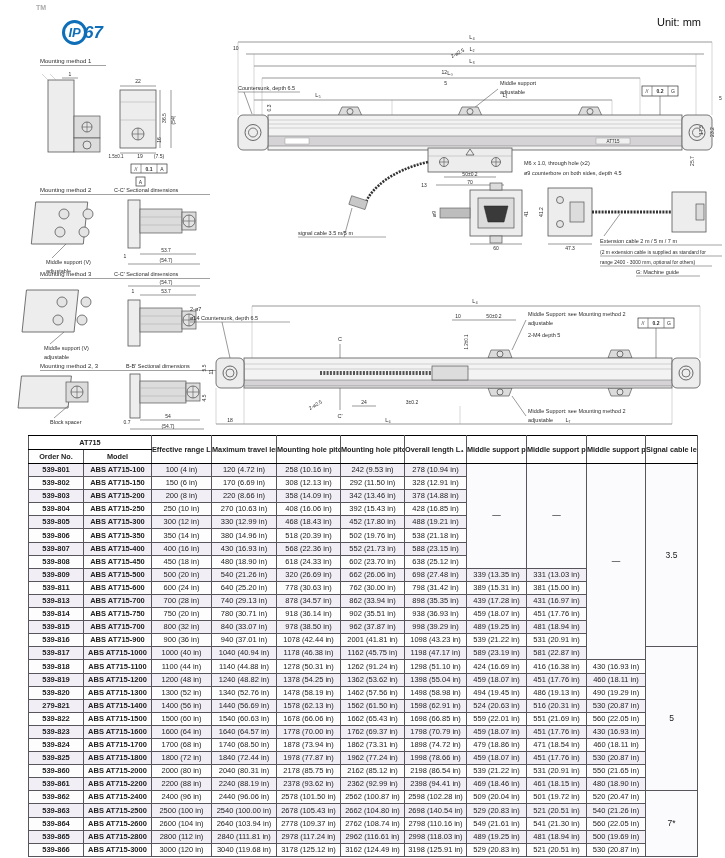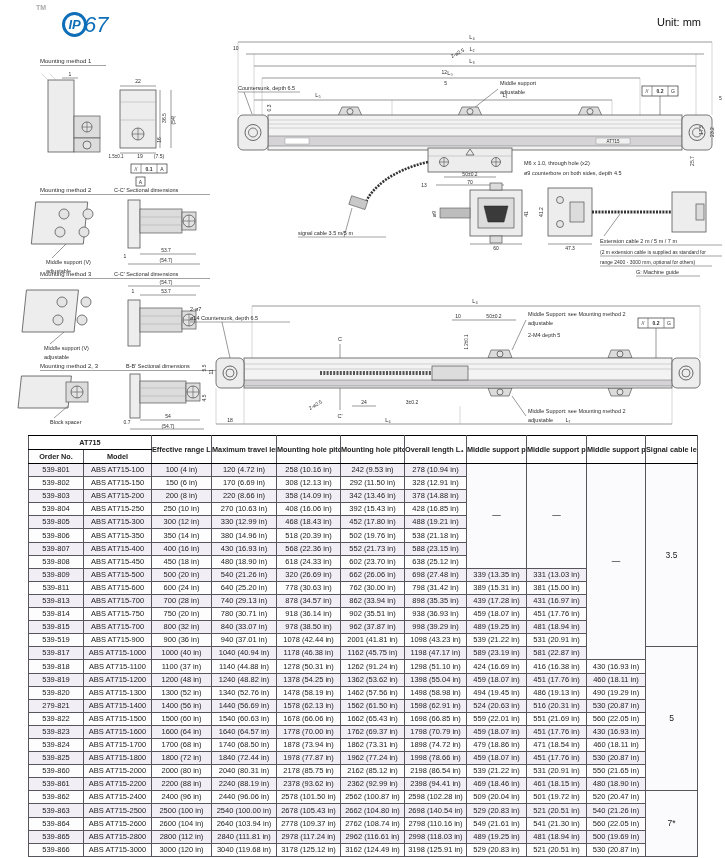--- a/index.html
+++ b/index.html
@@ -3,43 +3,43 @@
 <meta charset="utf-8">
 <style>
 *{margin:0;padding:0;box-sizing:border-box}
 html,body{width:725px;height:858px}
 body{position:relative;background:#fff;font-family:"Liberation Sans","DejaVu Sans",sans-serif;color:#222;overflow:hidden}
 
 .hdr{position:absolute;top:6px;left:34px;display:flex;align-items:flex-start}
 .brand{color:#ee7d1c;font-weight:bold;font-size:22px;letter-spacing:1px;display:flex;align-items:center;line-height:1}
 .ring{display:inline-block;width:9px;height:9px;border:6px solid #ee7d1c;border-radius:50%;margin:0 1px}
 .tm{font-size:7px;color:#aaa;margin:-2px 0 0 2px;font-weight:bold}
-.ipwrap{display:flex;margin-left:16px;margin-top:6px}
+.ipwrap{display:flex;align-items:center;margin-left:16px;margin-top:14px}
 .ipcircle{width:25px;height:25px;border:3px solid #0e6eb8;border-radius:50%;color:#0e6eb8;font-weight:bold;font-style:italic;font-size:13px;display:flex;align-items:center;justify-content:center;background:#fff}
-.ip67{color:#0e6eb8;font-weight:normal;font-style:italic;font-size:22px;margin-left:-3px}
+.ip67{color:#0e6eb8;font-weight:bold;font-style:italic;font-size:17px;margin-left:-3px}
 .unit{position:absolute;top:16px;right:24px;font-size:11px;color:#111}
 
 .draw{position:absolute;left:0;top:28px;width:725px;height:405px}
 svg text{font-family:"Liberation Sans","DejaVu Sans",sans-serif;fill:#2d2d2d}
 .t5{font-size:5px}.t55{font-size:5.5px}.t6{font-size:6px}.t45{font-size:4.5px}
 .dimline{stroke:#555;stroke-width:.6}
 .ext{stroke:#999;stroke-width:.4}
 .part{fill:#ededed;stroke:#555;stroke-width:.8}
 .part2{fill:#dcdcdc;stroke:#555;stroke-width:.7}
 .dark{fill:#d5d3d6;stroke:#666;stroke-width:.5}
 .bolt{fill:#e4e4e4;stroke:#444;stroke-width:.7}
 .tolbox{fill:#fff;stroke:#333;stroke-width:.7}
 .uline{stroke:#444;stroke-width:.5}
 
 table.spec{position:absolute;left:28px;top:435px;width:669px;border-collapse:collapse;table-layout:fixed;border:1.5px solid #000}
 .spec th,.spec td{border:1px solid #58545c;font-size:7.5px;text-align:center;vertical-align:middle;padding:0;white-space:nowrap;overflow:hidden;line-height:1.05}
 .spec thead th{font-weight:bold;height:14px;background:#fff;font-size:7.3px;border-bottom-color:#000}
 .spec thead tr:first-child th{border-top-color:#000}
 .spec tbody tr{height:13.1px}
-.spec td.order,.spec td.model{font-weight:normal}
+.spec td.order,.spec td.model{font-weight:bold}
 .spec tbody tr:nth-child(odd){background:#f2eef6}
 .spec tbody tr:nth-child(even){background:#fefdfe}
 .spec td.merged{background:#fbfafc;font-size:8.5px}
 </style>
 </head>
 <body>
 
 <div class="hdr">
   <span class="tm">TM</span>
   <div class="ipwrap">
@@ -538,21 +538,21 @@
         <td class="model">ABS AT715-700</td>
         <td>800 (32 in)</td>
         <td>840 (33.07 in)</td>
         <td>978 (38.50 in)</td>
         <td>962 (37.87 in)</td>
         <td>998 (39.29 in)</td>
         <td>489 (19.25 in)</td>
         <td>481 (18.94 in)</td>
       </tr>
       <tr>
-        <td class="order">539-519</td>
+        <td class="order">539-816</td>
         <td class="model">ABS AT715-900</td>
         <td>900 (36 in)</td>
         <td>940 (37.01 in)</td>
         <td>1078 (42.44 in)</td>
         <td>2001 (41.81 in)</td>
         <td>1098 (43.23 in)</td>
         <td>539 (21.22 in)</td>
         <td>531 (20.91 in)</td>
       </tr>
       <tr>
@@ -563,21 +563,21 @@
         <td>1178 (46.38 in)</td>
         <td>1162 (45.75 in)</td>
         <td>1198 (47.17 in)</td>
         <td>589 (23.19 in)</td>
         <td>581 (22.87 in)</td>
         <td class="merged" rowspan="11">5</td>
       </tr>
       <tr>
         <td class="order">539-818</td>
         <td class="model">ABS AT715-1100</td>
-        <td>1100 (37 in)</td>
+        <td>1100 (44 in)</td>
         <td>1140 (44.88 in)</td>
         <td>1278 (50.31 in)</td>
         <td>1262 (91.24 in)</td>
         <td>1298 (51.10 in)</td>
         <td>424 (16.69 in)</td>
         <td>416 (16.38 in)</td>
         <td>430 (16.93 in)</td>
       </tr>
       <tr>
         <td class="order">539-819</td>

